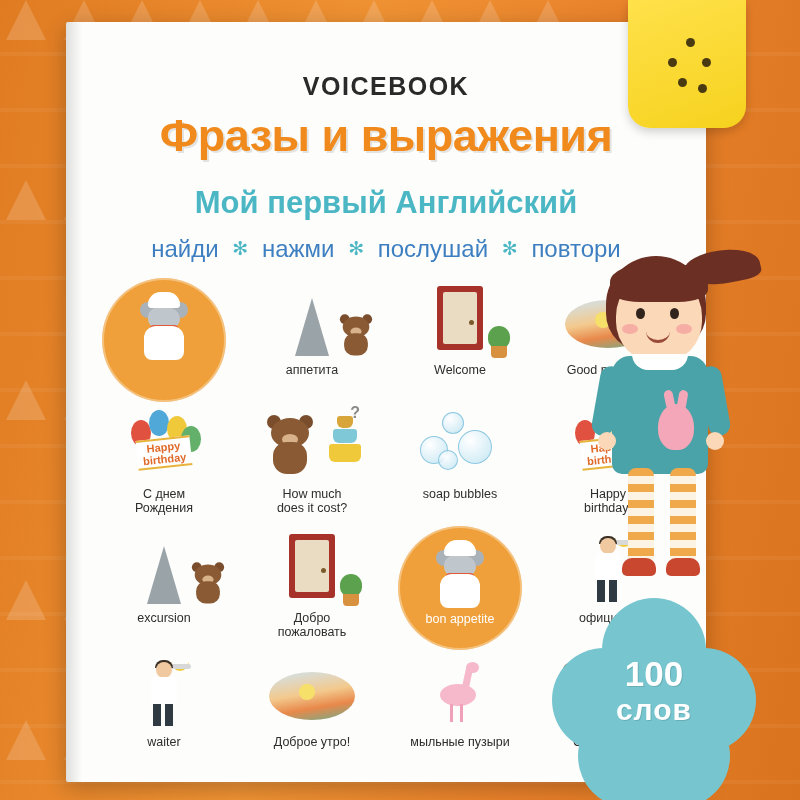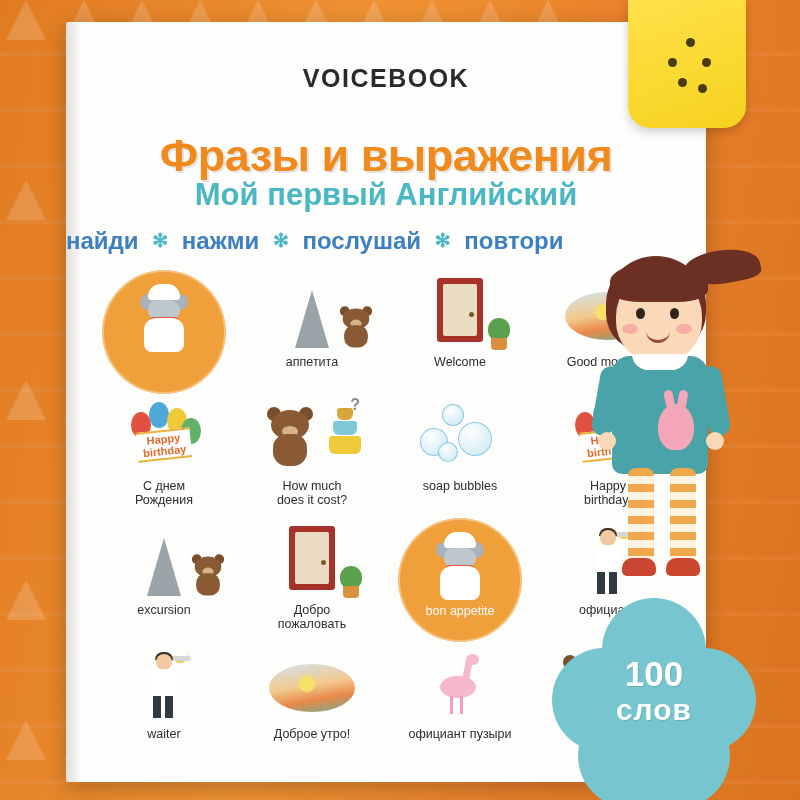--- a/index.html
+++ b/index.html
@@ -55,20 +55,21 @@
     height: 760px;
     background: #fdfdfb;
     box-shadow: 0 6px 22px rgba(0,0,0,0.25);
     border-radius: 2px;
     overflow: hidden;
   }
   .cover-inner {
     position: absolute;
     inset: 0;
     padding: 0 28px;
+    margin-top: 8px;
   }
   
   .spine {
     position: absolute;
     left: 0; top: 0; bottom: 0;
     width: 16px;
     background: linear-gradient(90deg, rgba(0,0,0,0.12), rgba(0,0,0,0));
   }
   
   .logo {
@@ -78,21 +79,21 @@
     text-align: center;
     font-size: 25px;
     font-weight: bold;
     letter-spacing: 1.5px;
     color: #2a2a2a;
     font-family: "Liberation Sans", sans-serif;
   }
   
   .title-main {
     position: absolute;
-    top: 108px;
+    top: 80px;
     left: 0; right: 0;
     text-align: center;
     font-size: 45px;
     font-weight: bold;
     color: #f08a1d;
     text-shadow: 2px 2px 0 rgba(0,0,0,0.10);
     letter-spacing: -0.5px;
   }
   .title-sub {
     position: absolute;
@@ -100,22 +101,23 @@
     left: 0; right: 0;
     text-align: center;
     font-size: 31px;
     font-weight: bold;
     color: #4bb6c4;
   }
   .title-steps {
     position: absolute;
     top: 205px;
     left: 0; right: 0;
+    text-align: center;
     font-size: 24px;
-    font-weight: bold;
+    font-weight: normal;
     color: #3d7fc1;
   }
   .title-steps .star {
     color: #4bb6c4;
     font-size: 19px;
     vertical-align: 2px;
     margin: 0 7px;
   }
   
   .grid {
@@ -741,21 +743,21 @@
         <div class="cell">
           <div class="art">
             <div class="flamingo">
                 <div class="f-head"></div>
                 <div class="f-neck"></div>
                 <div class="f-body"></div>
                 <div class="f-leg l"></div>
                 <div class="f-leg r"></div>
               </div>
           </div>
-          <div class="cap">официант пузыри</div>
+          <div class="cap">мыльные пузыри</div>
         </div>
 
         <div class="cell">
           <div class="art">
             <span class="qmark">?</span>
             <div class="bear" style="left:30%">
                 <div class="b-ear l"></div>
                 <div class="b-ear r"></div>
                 <div class="b-head"></div>
                 <div class="b-snout"></div>

